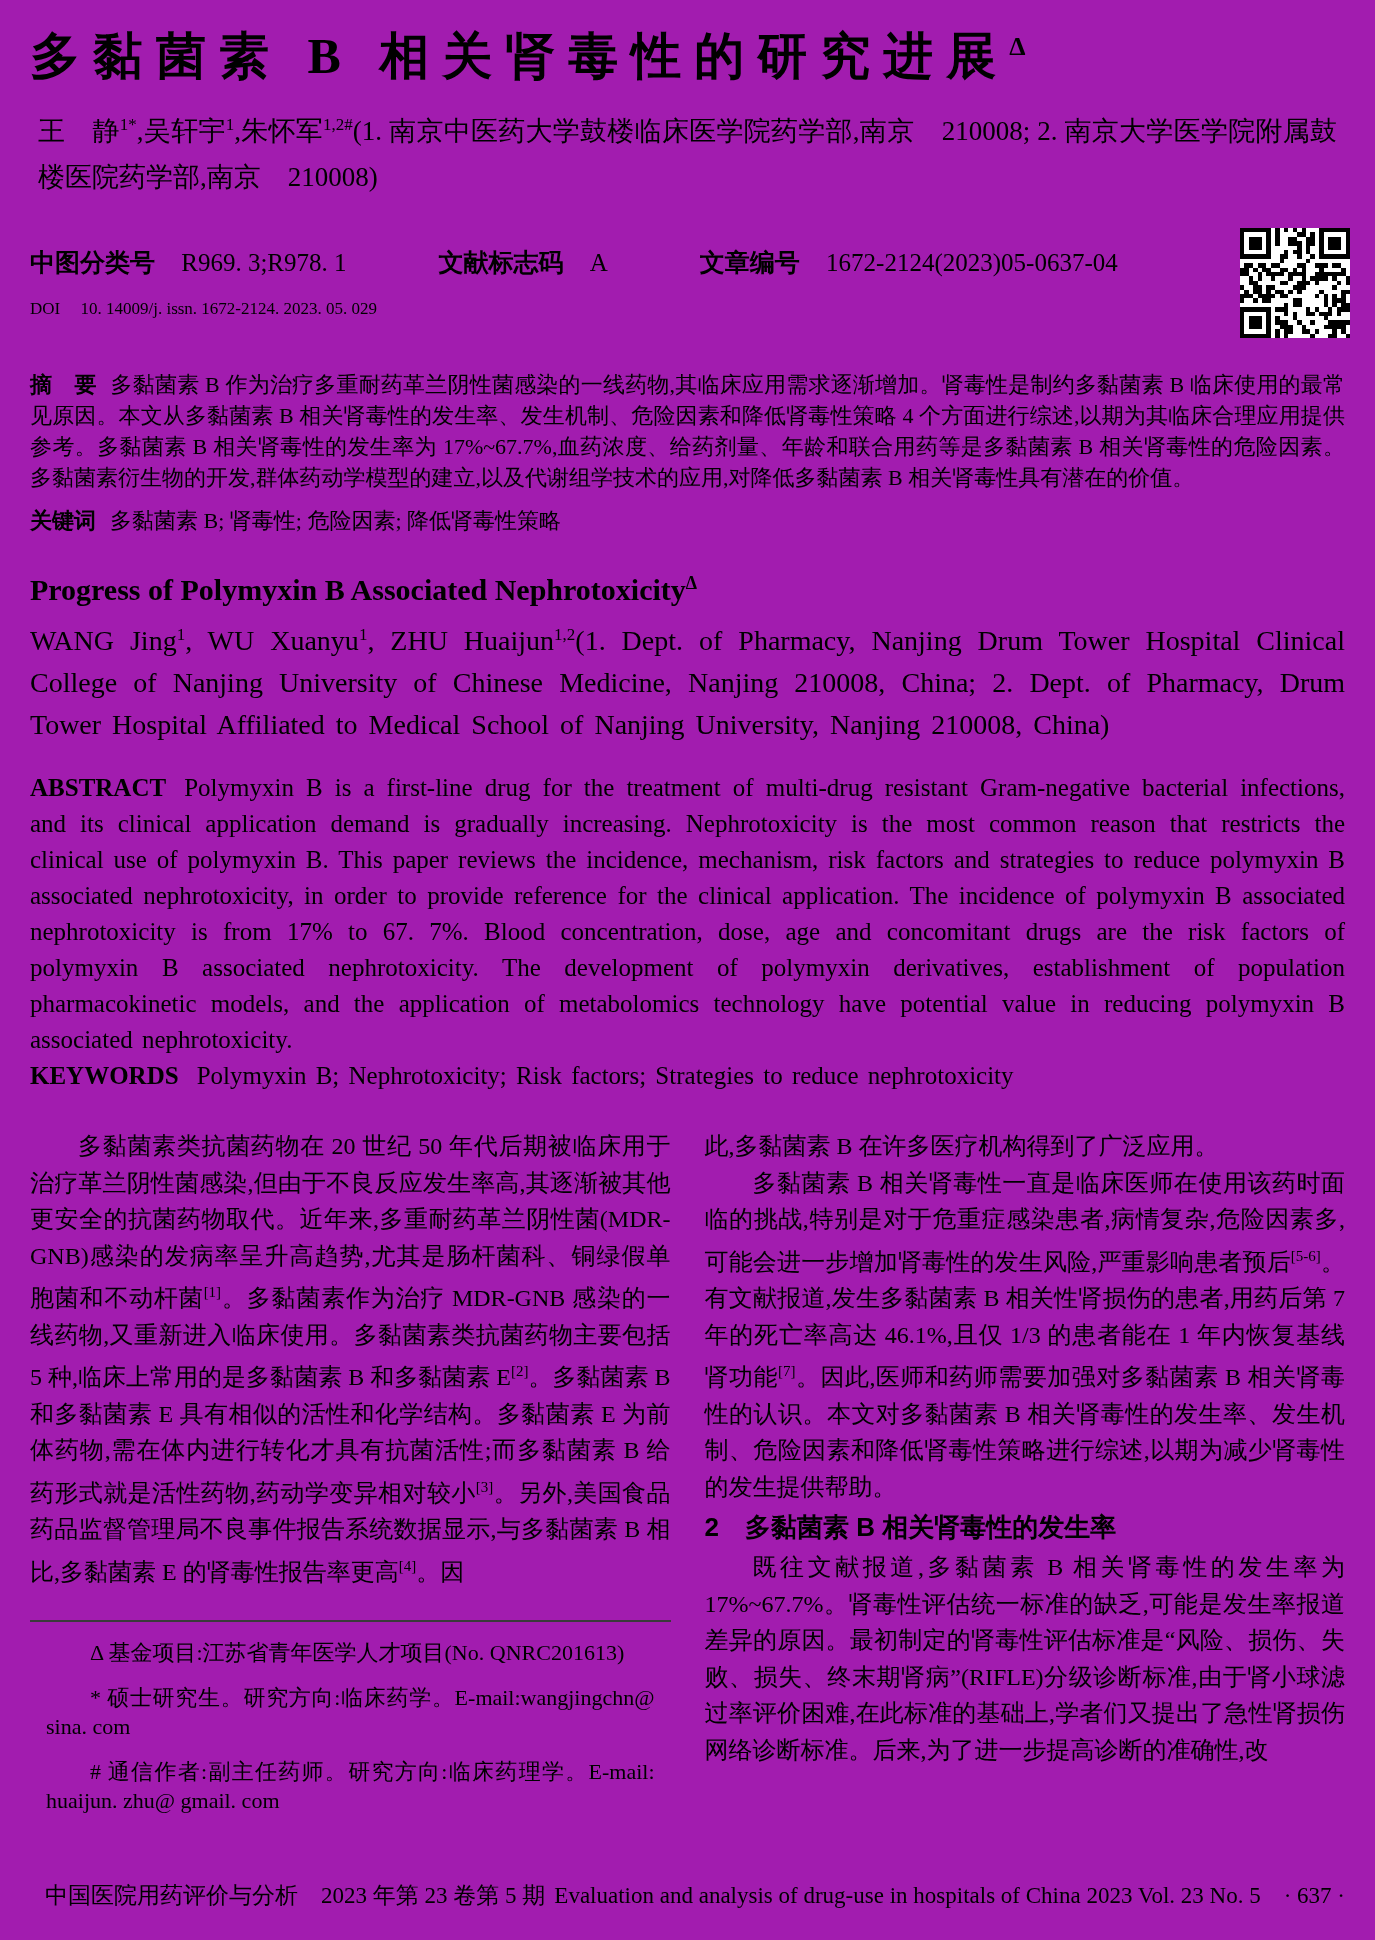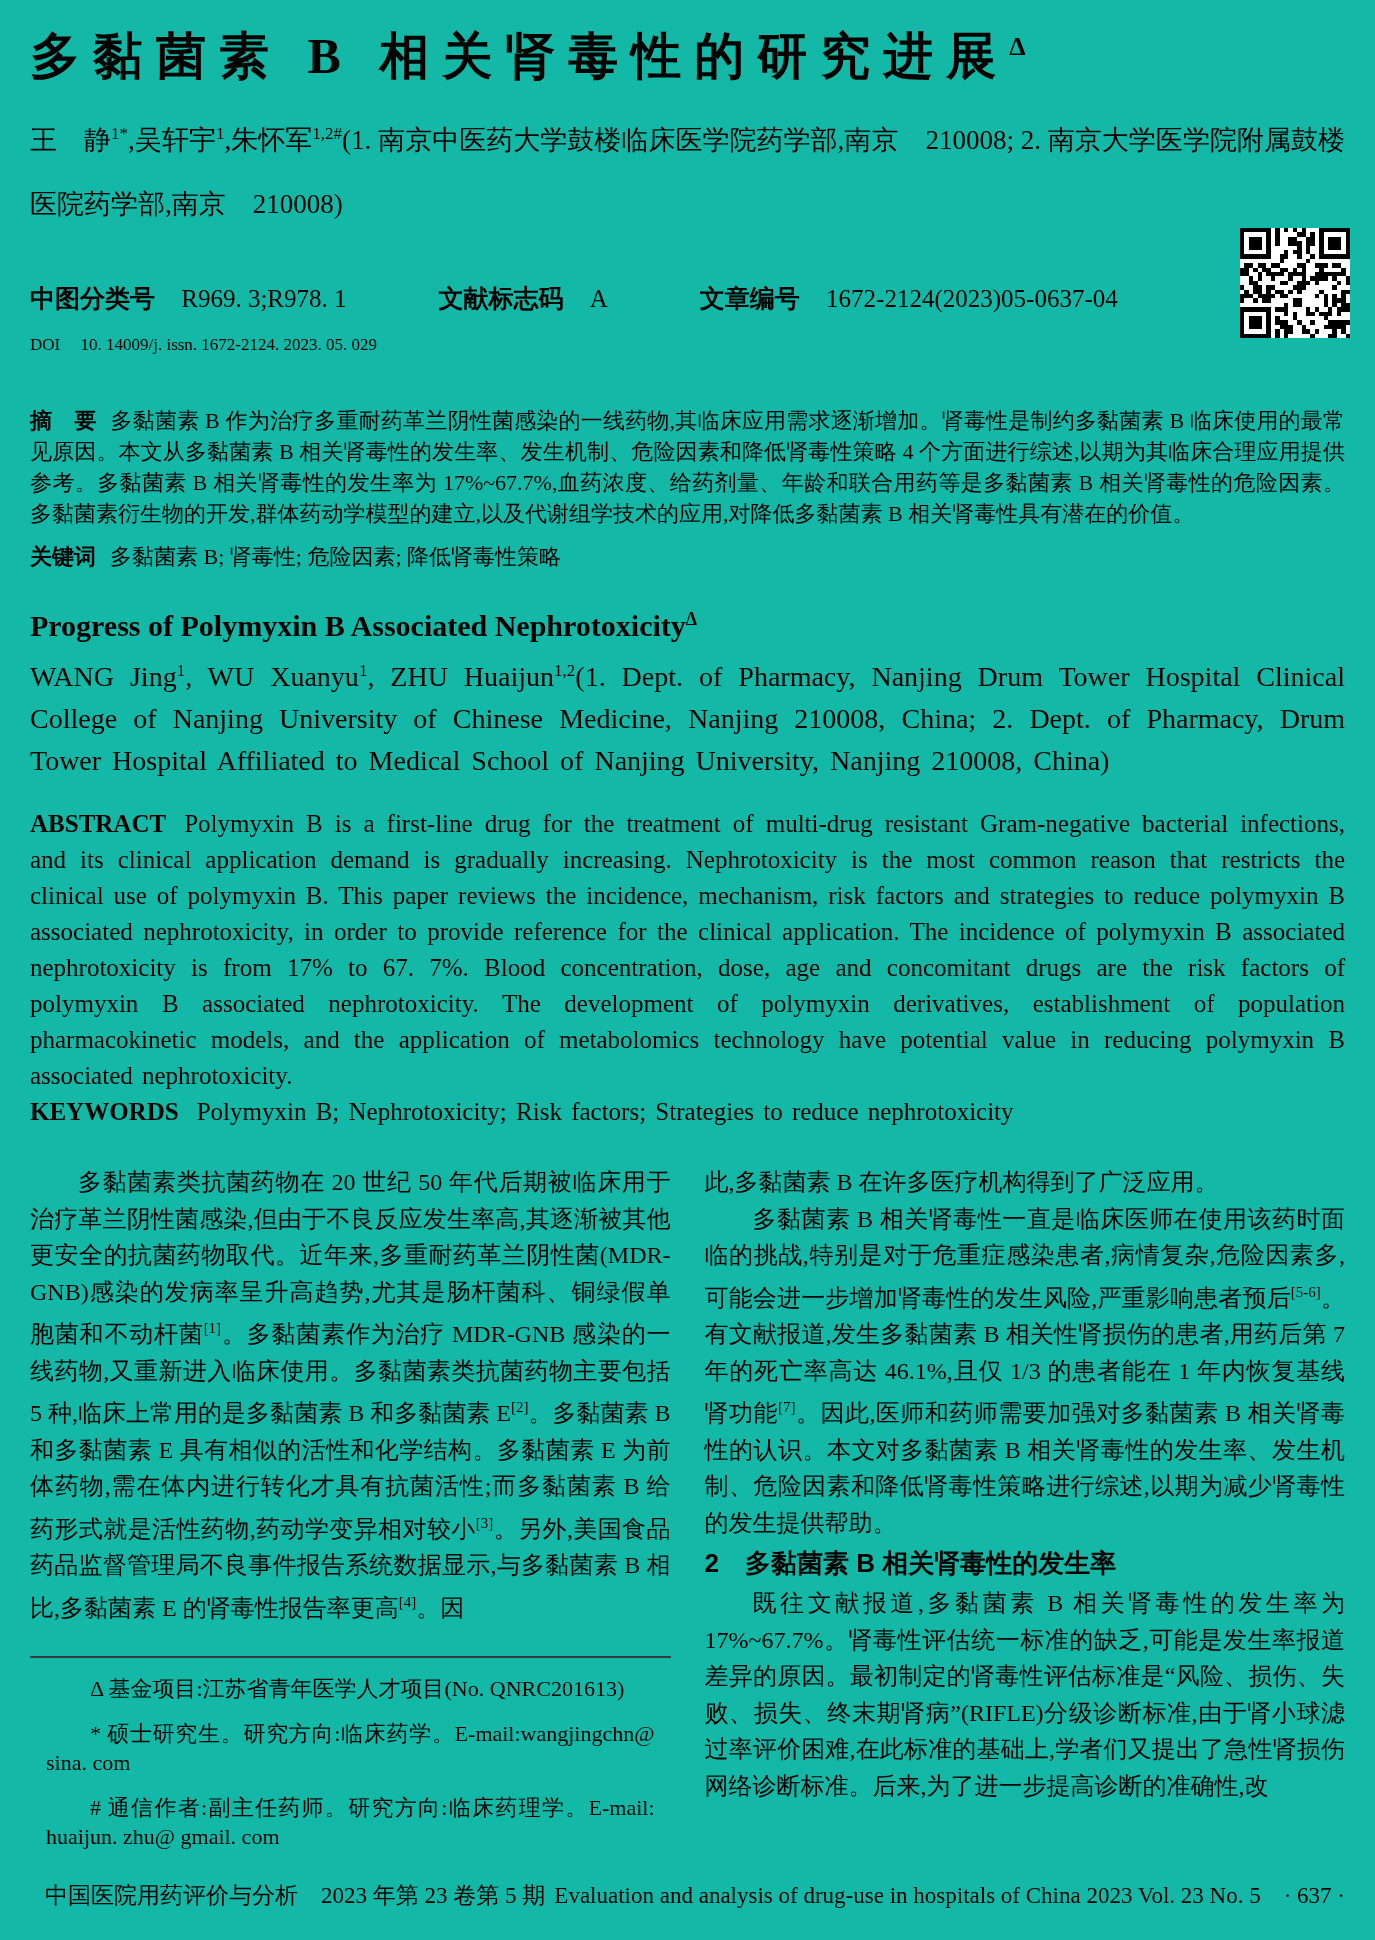--- a/index.html
+++ b/index.html
@@ -1,23 +1,23 @@
 <!DOCTYPE html>
 <html><head>
 <meta charset="utf-8">
 <style>
   html,body{margin:0;padding:0;background:#e8e8e8;}
-  .page{position:relative;width:1375px;height:1940px;margin:0 auto;background:#14b8a6;color:#000;
+  .page{position:relative;width:1375px;height:1940px;margin:0 auto;background:#a21caf;color:#000;
         box-sizing:border-box;padding:26px 30px 0;overflow:hidden;
         font-family:"Liberation Serif","DejaVu Serif",serif;}
   
   .title-zh{margin:0;font-size:50px;font-weight:700;letter-spacing:13px;line-height:1.2;
             font-family:"Liberation Serif",serif;white-space:nowrap;}
   .title-zh sup{font-size:26px;letter-spacing:0;}
-  .authors-zh{margin:16px 0 0;font-size:27px;line-height:64px;text-align:justify;}
+  .authors-zh{margin:16px 8px 0;font-size:27px;line-height:46px;text-align:justify;}
   .authors-zh sup{font-size:17px;}
   .meta-row{margin-top:46px;font-size:25px;display:flex;align-items:baseline;white-space:nowrap;}
   .meta-group+.meta-group{margin-left:92px;}
   .meta-label{font-family:"Liberation Sans","DejaVu Sans",sans-serif;font-weight:700;margin-top:20px;}
   .meta-value{margin-left:20px;}
   .doi-row{margin-top:20px;font-size:17px;}
   .doi-row .meta-value{margin-left:16px;}
   .doi-row .doi-label{font-weight:400;font-family:"Liberation Serif",serif;}
   .qr{position:absolute;top:228px;right:25px;width:110px;height:110px;}
   .qr svg{width:110px;height:110px;display:block;}

